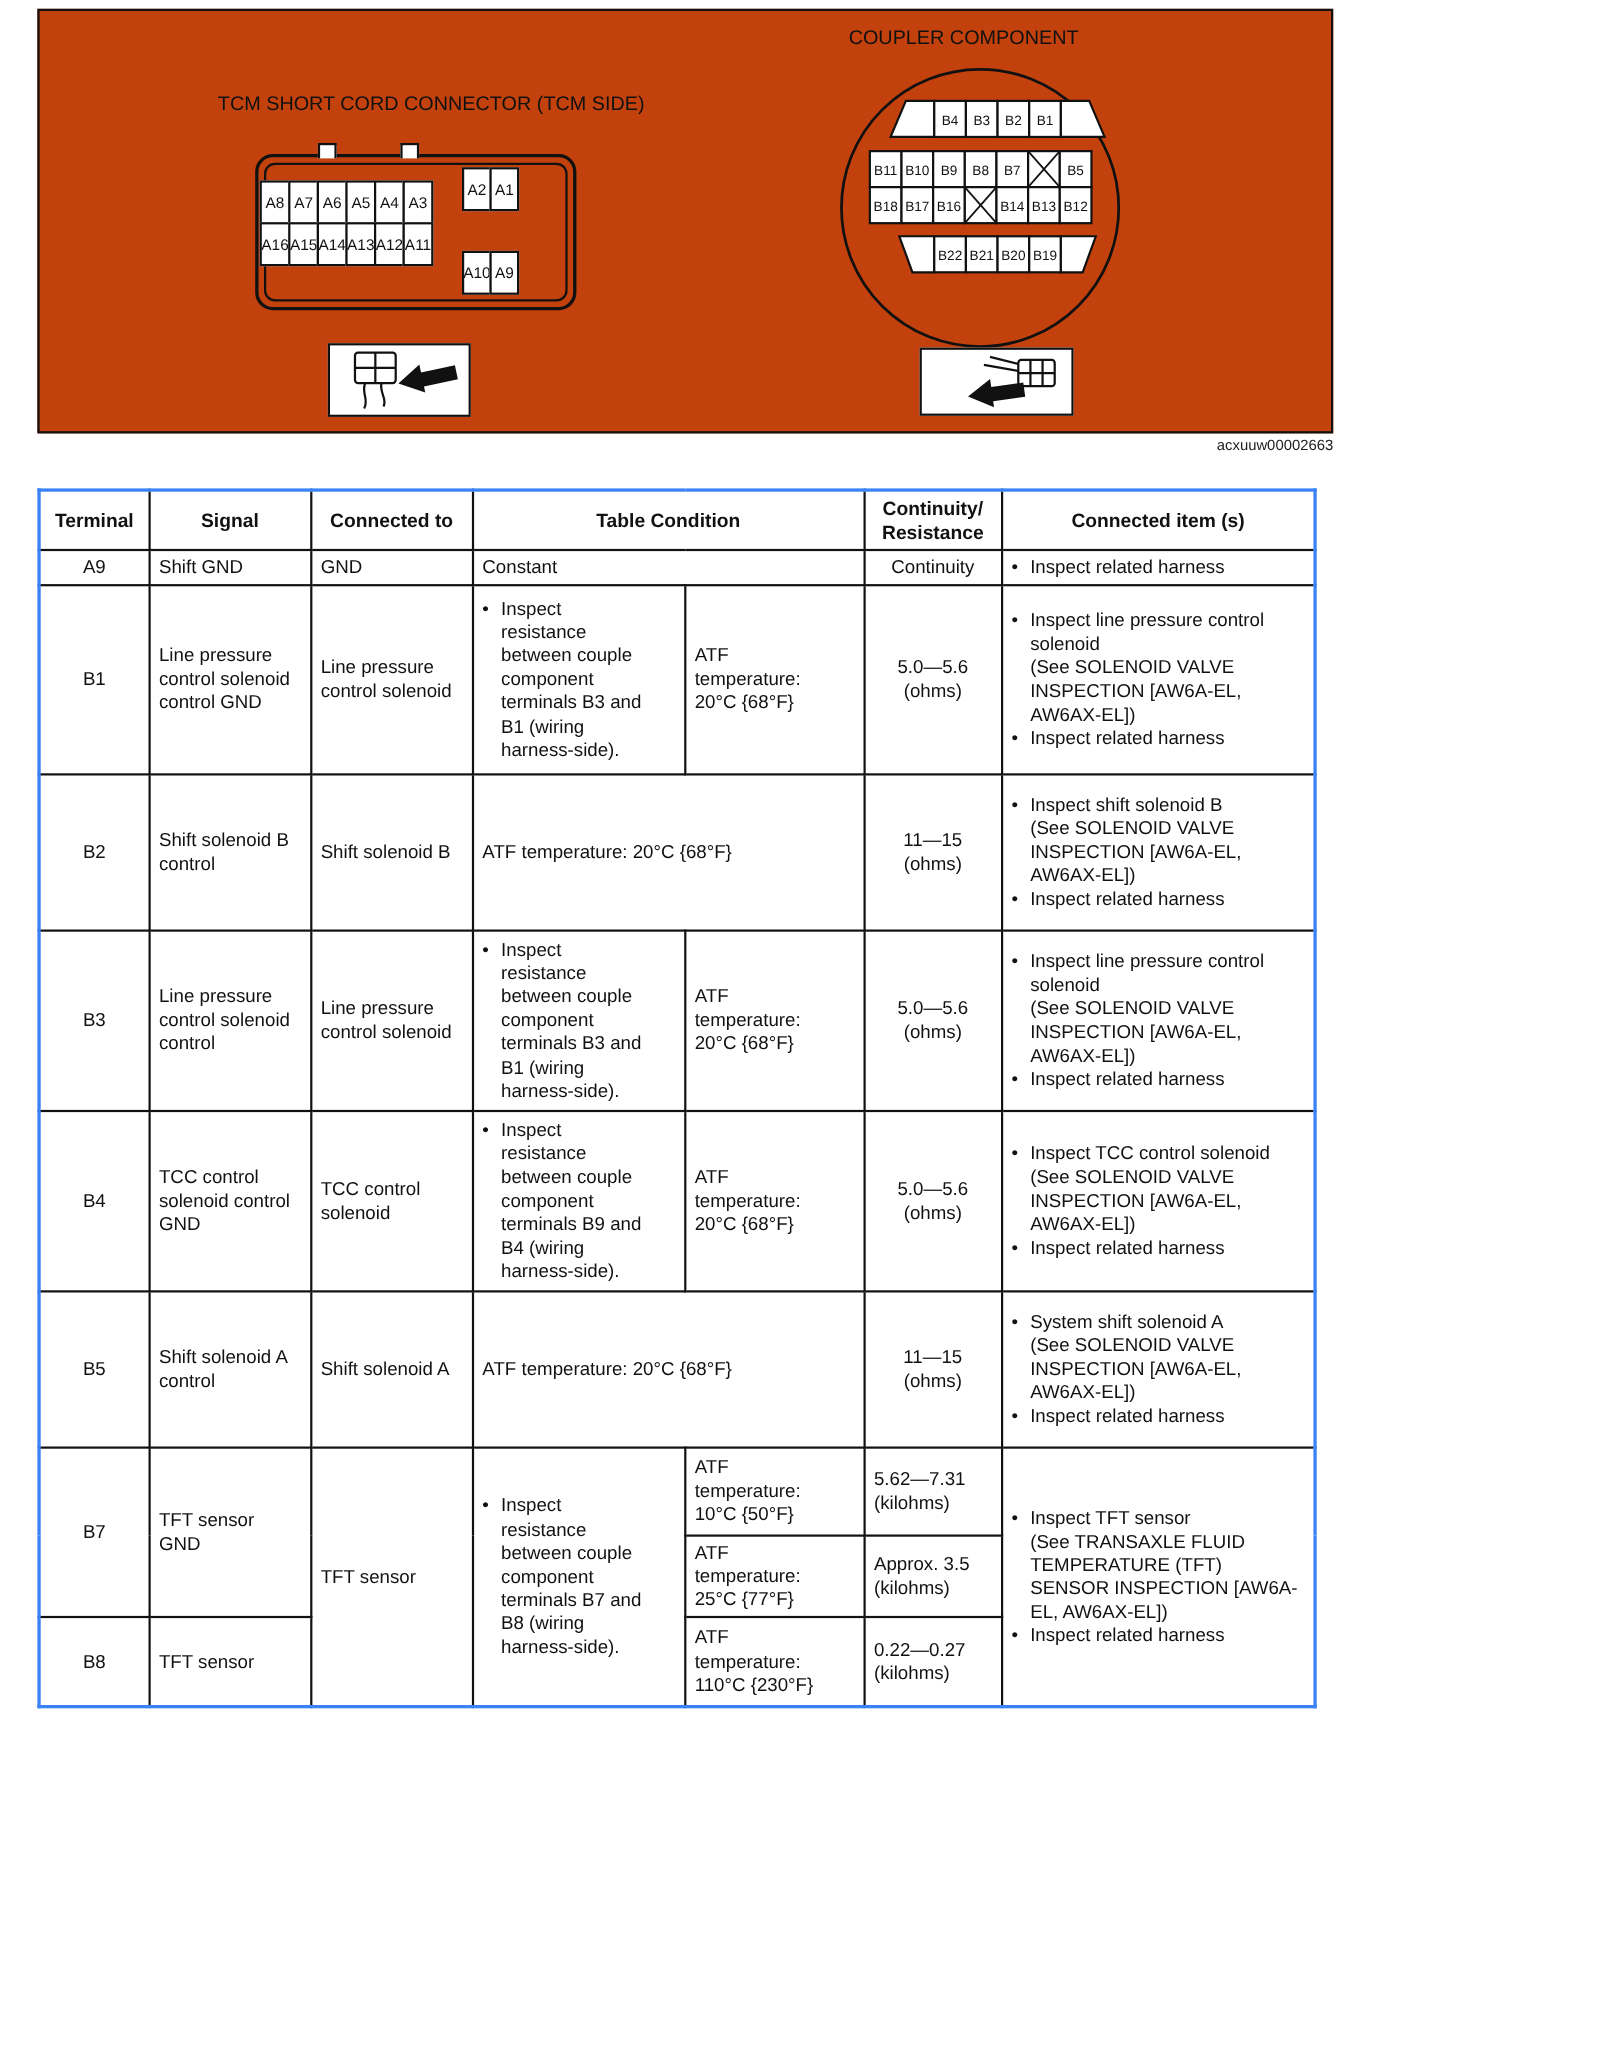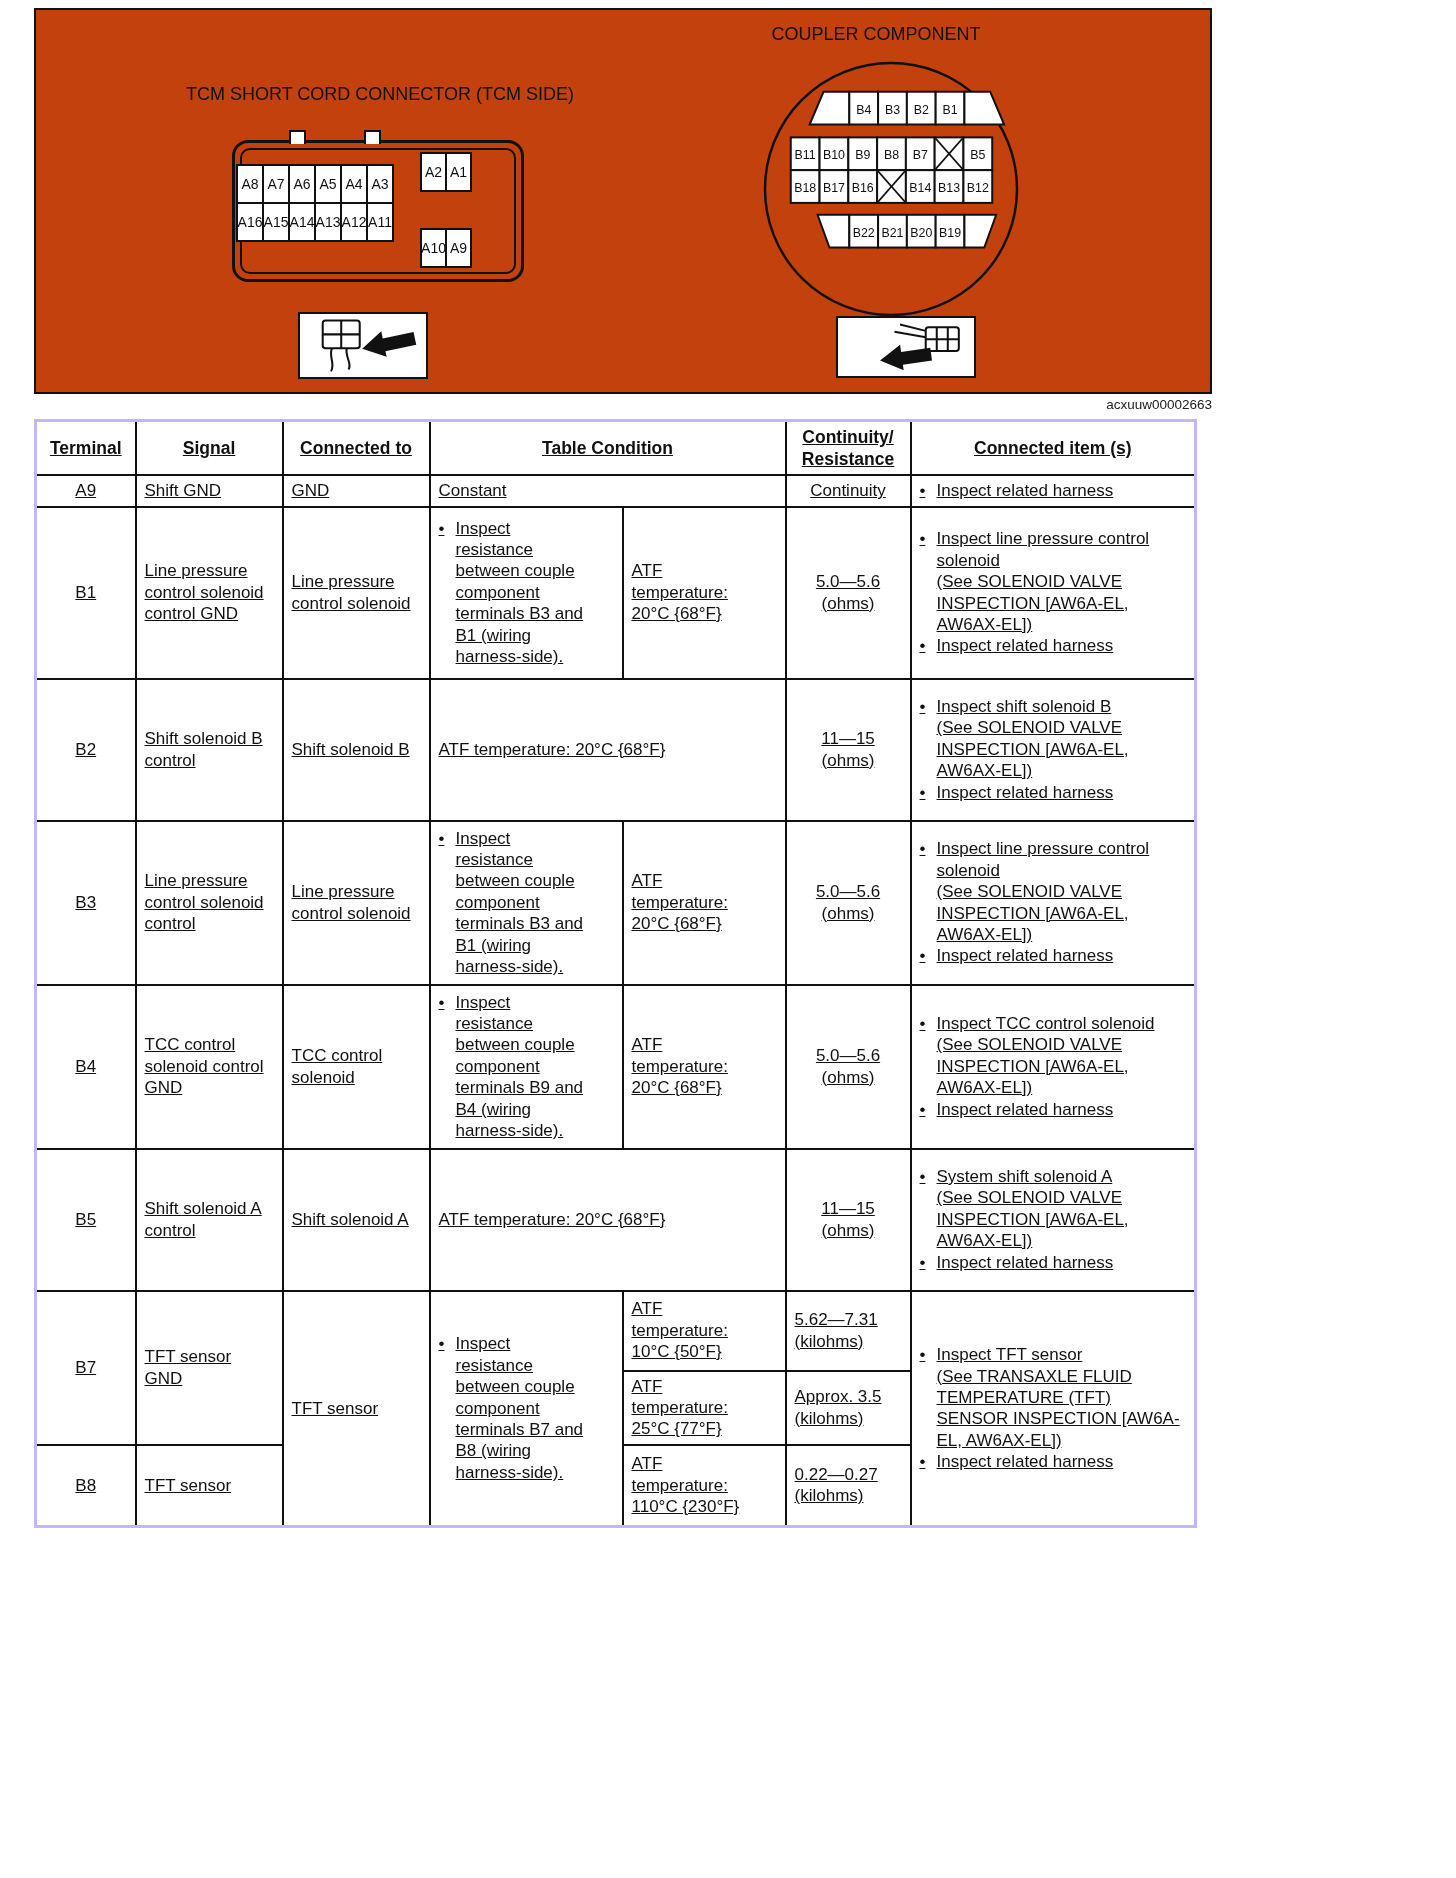--- a/index.html
+++ b/index.html
@@ -12,21 +12,21 @@
   .content { width: 1178px; padding: 8px 0 0 34px; }
 
   .page-title { font-size: 22px; font-weight: bold; letter-spacing: .2px; margin-bottom: 10px; }
 
   
   .figure-box {
     position: relative; width: 1178px; height: 386px;
     border: 2.5px solid #111; background: #c2410c;
   }
   .fig-label { position: absolute; font-size: 18px; text-align: center; }
-  .tcm-title { left: 104px; top: 74px; width: 480px; }
+  .tcm-title { left: 116px; top: 74px; width: 480px; }
   .coupler-title { left: 620px; top: 14px; width: 440px; }
 
   
   .tcm-conn { position: absolute; left: 196px; top: 120px; width: 292px; height: 152px; }
   .t-outer { position: absolute; left: 0; right: 0; top: 10px; bottom: 0; border: 3px solid #111; border-radius: 16px; }
   .t-inner { position: absolute; left: 5px; right: 5px; top: 5px; bottom: 5px; border: 2px solid #111; border-radius: 10px; }
   .t-tab { position: absolute; top: 0; width: 17px; height: 14px; border: 2.5px solid #111; border-bottom: none; background: #fff; z-index: 2; }
   .tab-a { left: 57px; } .tab-b { left: 132px; }
   .pin-grid { position: absolute; left: 4px; top: 34px; z-index: 3; }
   .pin-row { display: flex; }
@@ -47,23 +47,22 @@
   .icon-right { left: 800px; top: 306px; width: 140px; height: 62px; }
 
   .coupler-svg { position: absolute; left: 726px; top: 44px; }
   .coupler-svg text { font-family: "Liberation Sans", sans-serif; font-size: 12.5px; fill: #111; }
 
   .figure-code { width: 1178px; text-align: right; font-size: 13.5px; margin-top: 3px; color: #222; }
 
   
   .ref-table {
     border-collapse: collapse; table-layout: fixed; width: 1160px;
-    margin-top: 7px; font-size: 17px; line-height: 1.26;
-    border: 3px solid #c4b5fd;
-    text-decoration: underline;
+    margin-top: 32px; font-size: 17px; line-height: 1.26;
+    border: 3px solid #3b82f6;
   }
   .ref-table th, .ref-table td { border: 2px solid #111; padding: 4px 8px; vertical-align: middle; background: #fff; }
   .ref-table th { font-weight: bold; text-align: center; font-size: 17.5px; }
   .c-term { text-align: center; }
   .c-left { text-align: left; }
   .c-res { text-align: center; }
   .c-res-l { text-align: left; }
   .v-top { vertical-align: top; padding-top: 7px; }
   .v-mid { vertical-align: middle; }
 

